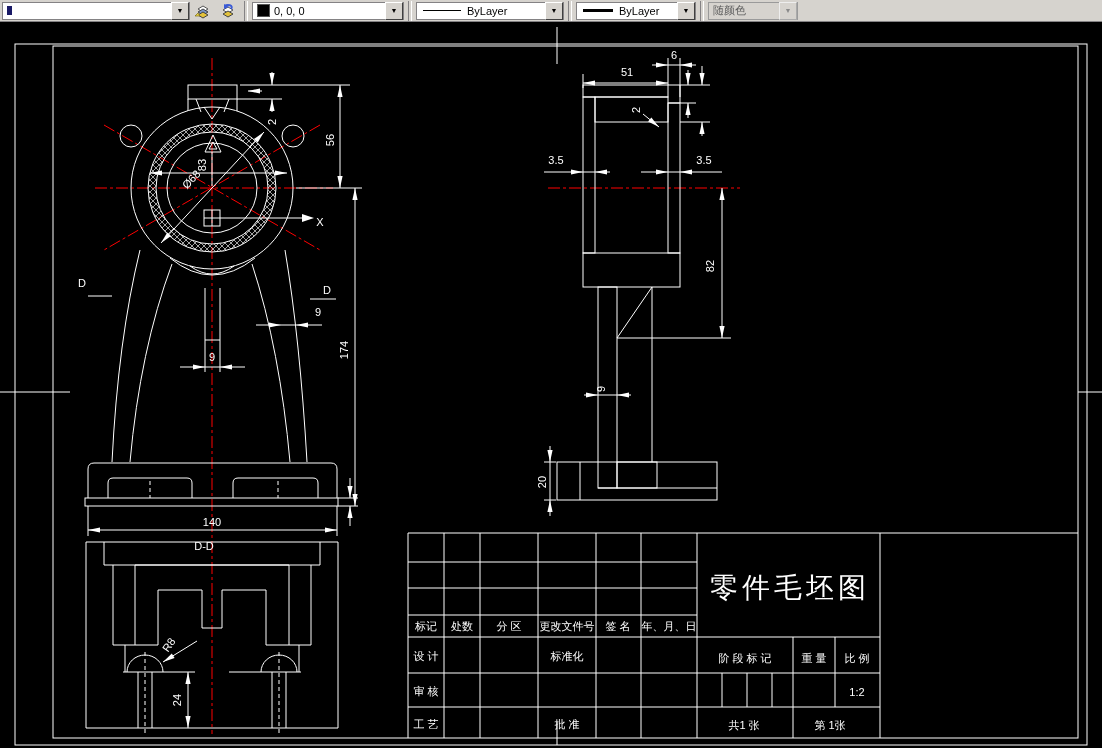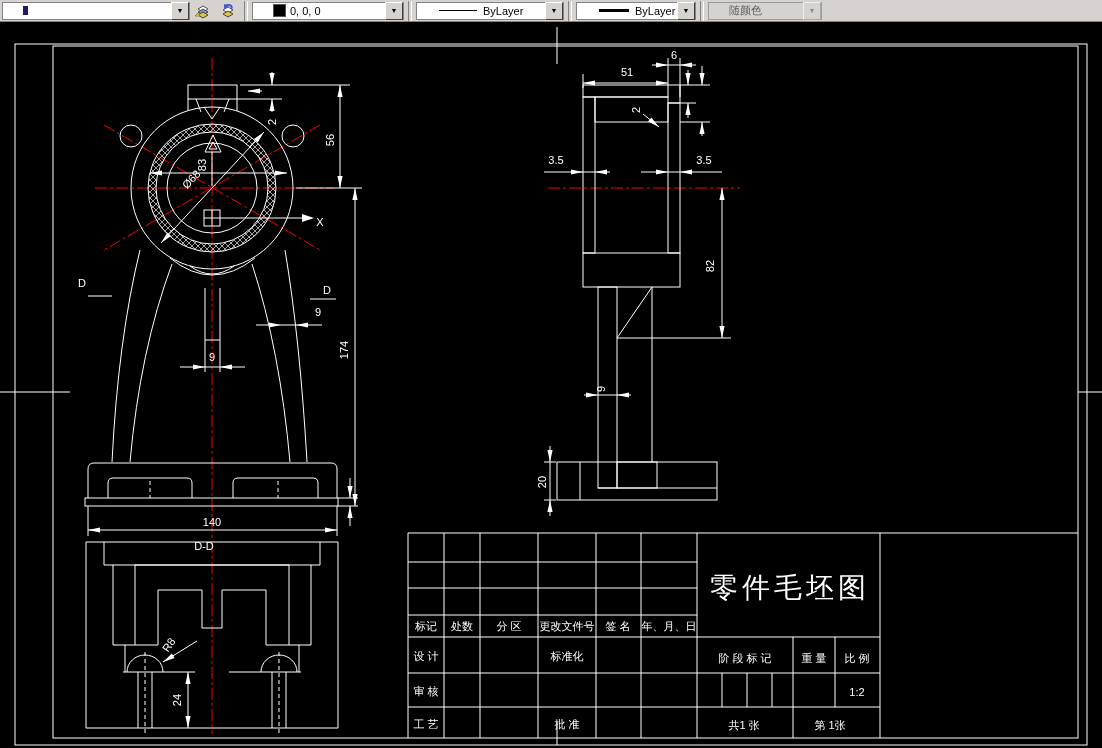--- a/index.html
+++ b/index.html
@@ -3,21 +3,21 @@
 <meta charset="utf-8">
 <style>
   html,body{margin:0;padding:0;background:#000;}
   #app{position:relative;width:1102px;height:748px;overflow:hidden;background:#000;
        font-family:"Liberation Sans",sans-serif;}
   
   #toolbar{position:absolute;top:0;left:0;width:1102px;height:22px;background:#d6d3ce;
            display:flex;align-items:center;padding:0 2px;box-sizing:border-box;
            border-bottom:1px solid #848284;}
   .combo{height:18px;background:#fff;border:1px solid #848284;display:flex;align-items:center;
-         box-sizing:border-box;padding-left:20px;font-size:11px;color:#000;position:relative;}
+         box-sizing:border-box;padding-left:4px;font-size:11px;color:#000;position:relative;}
   .combo .val{white-space:nowrap;overflow:hidden;flex:1;}
   .arrowbtn{width:16px;height:16px;background:#d6d3ce;border:1px solid;margin-left:auto;
             border-color:#fff #404040 #404040 #fff;display:flex;align-items:center;
             justify-content:center;font-size:7px;color:#000;flex:0 0 auto;}
   .combo.disabled{background:#d6d3ce;color:#5f5f5f;border-color:#9a9a9a;}
   .combo.disabled .arrowbtn{color:#8a8a8a;border-color:#eee #aaa #aaa #eee;}
   .tbtn{width:25px;height:20px;display:flex;align-items:center;justify-content:center;
         background:#d6d3ce;flex:0 0 auto;}
   .sep{width:2px;height:20px;border-left:1px solid #848284;border-right:1px solid #fff;
        margin:0 4px;flex:0 0 auto;}
@@ -73,21 +73,21 @@
       <span class="val">ByLayer</span>
       <span class="arrowbtn">▼</span>
     </div>
     <div class="sep"></div>
     <div class="combo" style="width:120px;">
       <span class="lwline"></span>
       <span class="val">ByLayer</span>
       <span class="arrowbtn">▼</span>
     </div>
     <div class="sep"></div>
-    <div class="combo disabled" style="width:114px;gap:8px;">
+    <div class="combo disabled" style="width:90px;gap:8px;">
       <span class="val">随颜色</span>
       <span class="arrowbtn">▼</span>
     </div>
   </div>
 
   <svg id="canvas" width="1102" height="726" viewBox="0 22 1102 726">
     <defs>
       <marker id="ar" markerUnits="userSpaceOnUse" markerWidth="14" markerHeight="8" refX="13" refY="4" orient="auto-start-reverse">
         <path d="M13,4 L1,1.4 L1,6.6 Z" fill="#fff"></path>
       </marker>

